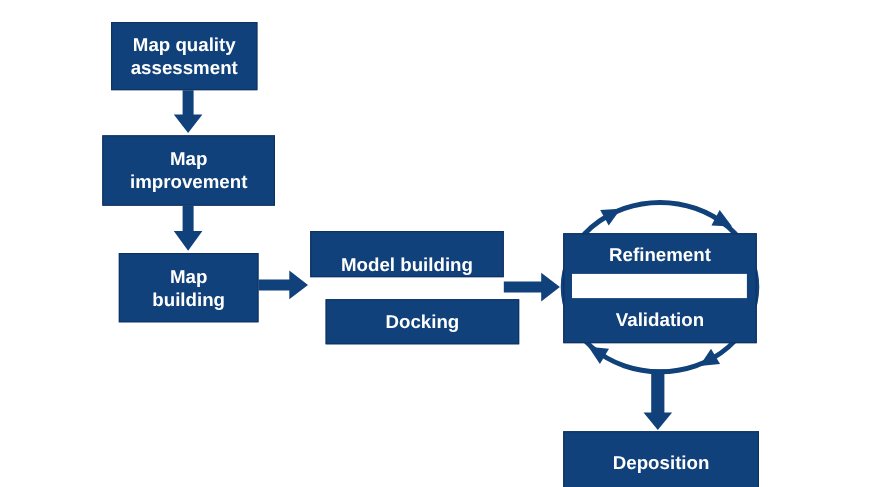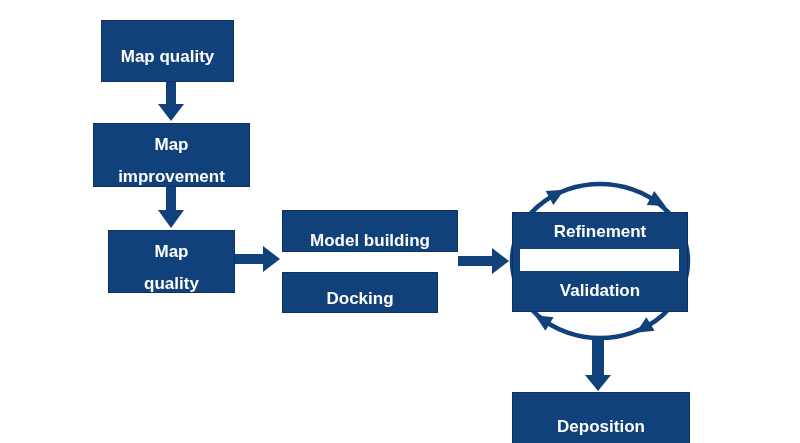--- a/index.html
+++ b/index.html
@@ -19,21 +19,21 @@
   .arrow-shape{fill:var(--arrow);stroke:none;}
   .cycle-ring{fill:none;stroke:var(--arrow);stroke-width:4.5px;}
   .box{
     position:absolute;box-sizing:border-box;
     background:var(--node-fill);
     border:1.5px solid var(--node-border);
     color:var(--text);
     display:flex;flex-direction:column;align-items:center;justify-content:center;
     text-align:center;font-size:17px;font-weight:700;line-height:21px;
   }
-  .box span{display:block;margin-top:11px;}
+  .box span{display:block;}
   .rv-group{
     position:absolute;box-sizing:border-box;left:512px;top:212px;width:176px;height:100px;
     background:var(--node-fill);border:1.5px solid var(--node-border);
   }
   .rv-row{
     position:absolute;left:0;right:0;color:var(--text);
     display:flex;align-items:center;justify-content:center;
     font-size:17px;font-weight:700;line-height:21px;text-align:center;
   }
   .rv-row.top{top:0;height:36px;}
@@ -56,37 +56,38 @@
 
     <polygon class="arrow-shape" points="166,82 176,82 176,104 184,104 171,121 158,104 166,104"></polygon>
     <polygon class="arrow-shape" points="166,187 176,187 176,210 184,210 171,228 158,210 166,210"></polygon>
     <polygon class="arrow-shape" points="235,254 263,254 263,246 280,259 263,272 263,264 235,264"></polygon>
     <polygon class="arrow-shape" points="458,256 492,256 492,248 509,261 492,274 492,266 458,266"></polygon>
     <polygon class="arrow-shape" points="592,336 604,336 604,375 611,375 598,391 585,375 592,375"></polygon>
   </svg>
 
   <div class="box" style="left:101px;top:20px;width:133px;height:62px;">
     <span>Map quality</span>
+    <span>assessment</span>
   </div>
 
   <div class="box" style="left:93px;top:123px;width:157px;height:64px;">
     <span>Map</span>
     <span>improvement</span>
   </div>
 
   <div class="box" style="left:108px;top:230px;width:127px;height:63px;">
     <span>Map</span>
-    <span>quality</span>
+    <span>building</span>
   </div>
 
   <div class="box" style="left:282px;top:210px;width:176px;height:42px;justify-content:flex-end;">
     <span>Model building</span>
   </div>
 
-  <div class="box" style="left:282px;top:272px;width:156px;height:41px;">
+  <div class="box" style="left:296px;top:272px;width:176px;height:41px;">
     <span>Docking</span>
   </div>
 
   <div class="rv-group">
     <div class="rv-row top">
       <span>Refinement</span>
     </div>
     <div class="rv-gap"></div>
     <div class="rv-row bottom">
       <span>Validation</span>

